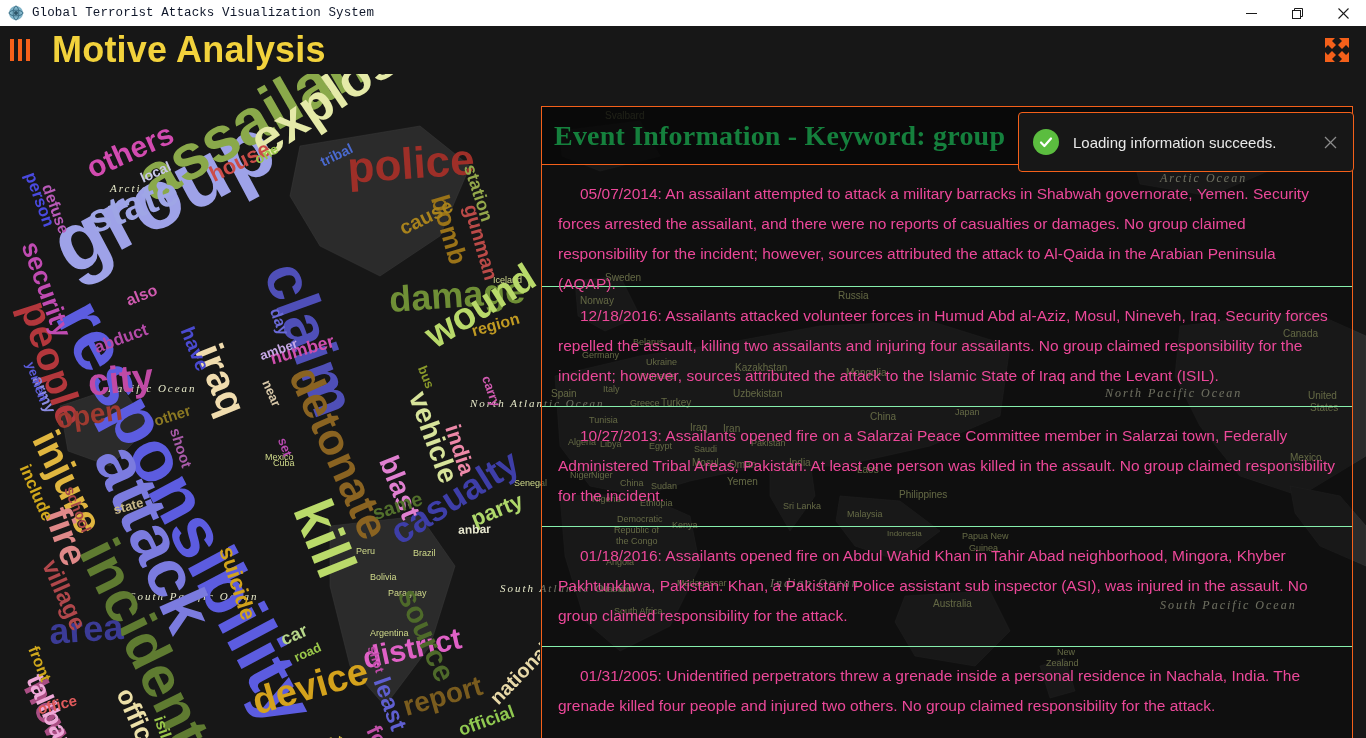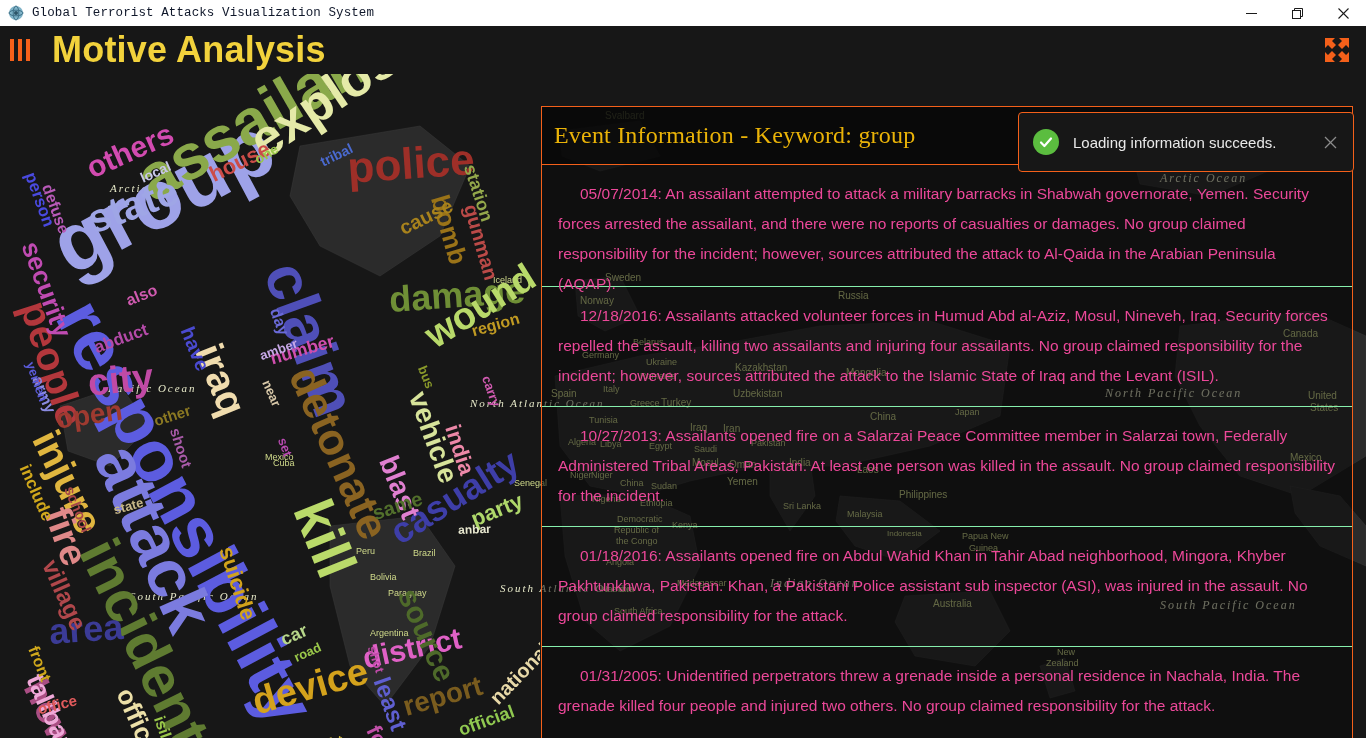--- a/index.html
+++ b/index.html
@@ -110,24 +110,24 @@
     background: rgba(10,10,10,0.55);
   }
   .panel-header {
     height: 58px;
     border-bottom: 1px solid #f4601a;
     display: flex; align-items: center;
     padding-left: 12px;
     background: rgba(8,8,8,0.75);
   }
   .panel-title {
-    color: #eab308;
+    color: #15803d;
     font-family: "Liberation Serif", serif;
-    font-weight: 400;
-    font-size: 24px;
+    font-weight: 700;
+    font-size: 28px;
     letter-spacing: .2px;
   }
   .events {
     height: 596px;
     overflow: hidden;
   }
   .event-row {
     border-bottom: 1px solid #86efac;
     padding: 14px 16px 14px 16px;
     color: #ec4899;

